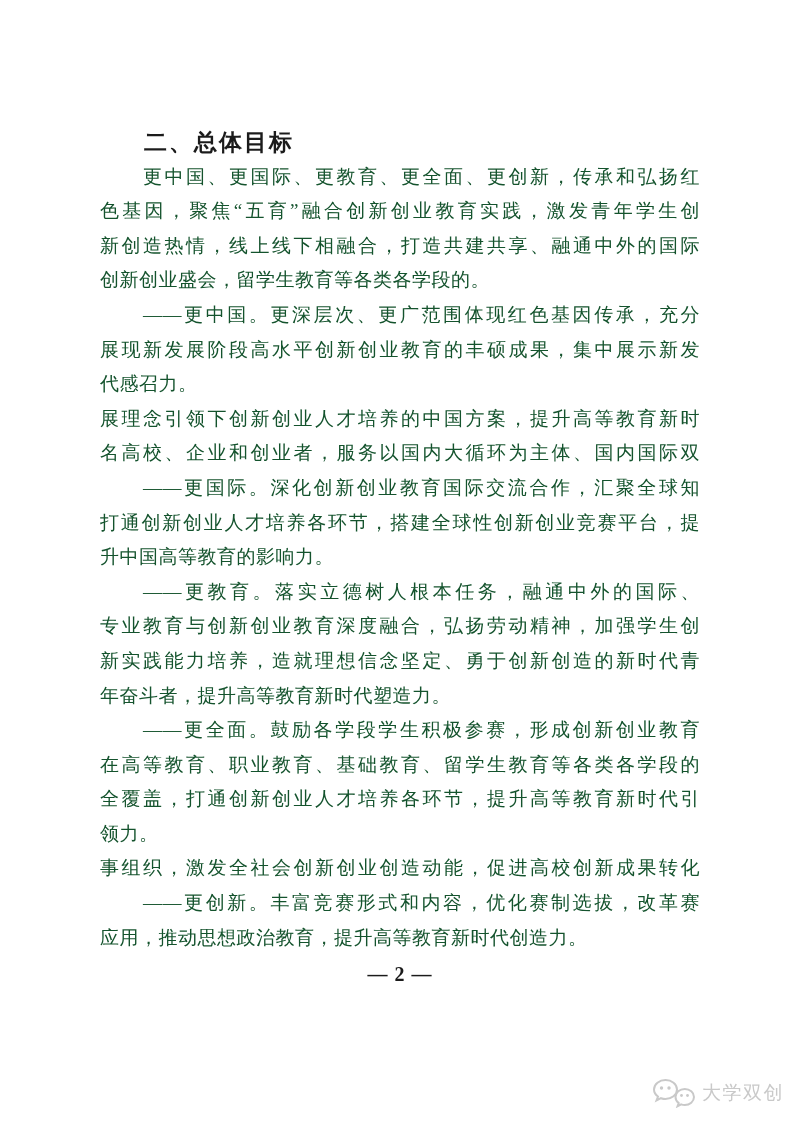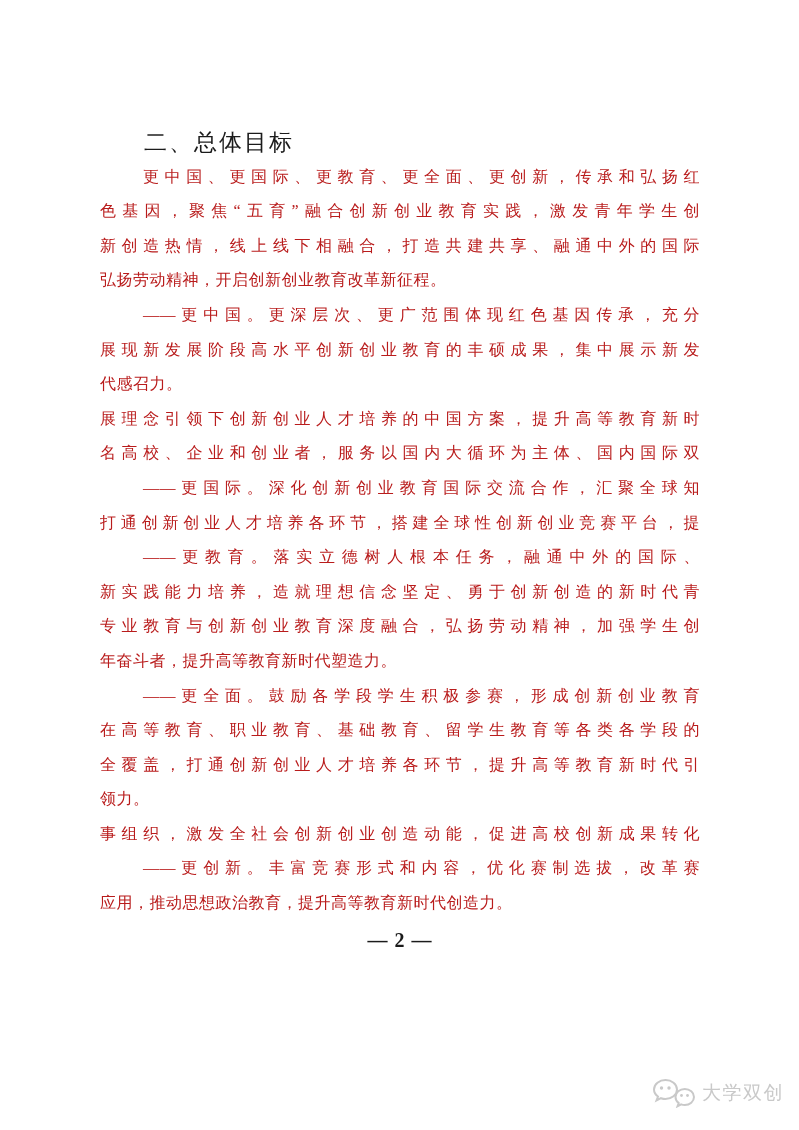--- a/index.html
+++ b/index.html
@@ -14,32 +14,32 @@
   .content {
     position: absolute;
     left: 100px;
     top: 125px;
     width: 600px;
   }
   .heading {
     margin: 0;
     padding-left: 44px;
     font-family: "Liberation Sans", "DejaVu Sans", sans-serif;
-    font-weight: normal;
+    font-weight: bold;
     font-size: 23px;
     line-height: 34.6px;
     letter-spacing: 2px;
     color: #1b1b1b;
   }
   .paragraph { margin: 0; }
   .line {
-    font-size: 16px;
+    font-size: 19px;
     line-height: 34.6px;
     height: 34.6px;
-    color: #b91c1c;
+    color: #14532d;
     text-align: justify;
     text-align-last: justify;
     white-space: nowrap;
     letter-spacing: 0.5px;
   }
   .line.first { padding-left: 43px; }
   .line.last { text-align-last: left; }
   .page-number {
     font-size: 20px;
     line-height: 34.6px;
@@ -70,37 +70,38 @@
 <body>
 
 <div class="page">
   <div class="content">
     <h2 class="heading">二、总体目标</h2>
     <div id="paragraphs">
         <div class="paragraph">
           <div class="line first">更中国、更国际、更教育、更全面、更创新，传承和弘扬红</div>
           <div class="line">色基因，聚焦“五育”融合创新创业教育实践，激发青年学生创</div>
           <div class="line">新创造热情，线上线下相融合，打造共建共享、融通中外的国际</div>
-          <div class="line last">弘扬劳动精神，开启创新创业教育改革新征程。</div>
+          <div class="line last">创新创业盛会，留学生教育等各类各学段的。</div>
         </div>
         <div class="paragraph">
           <div class="line first">——更中国。更深层次、更广范围体现红色基因传承，充分</div>
           <div class="line">展现新发展阶段高水平创新创业教育的丰硕成果，集中展示新发</div>
           <div class="line last">代感召力。</div>
           <div class="line">展理念引领下创新创业人才培养的中国方案，提升高等教育新时</div>
         </div>
         <div class="paragraph">
           <div class="line">名高校、企业和创业者，服务以国内大循环为主体、国内国际双</div>
           <div class="line first">——更国际。深化创新创业教育国际交流合作，汇聚全球知</div>
           <div class="line">打通创新创业人才培养各环节，搭建全球性创新创业竞赛平台，提</div>
+          <div class="line last">升中国高等教育的影响力。</div>
         </div>
         <div class="paragraph">
           <div class="line first">——更教育。落实立德树人根本任务，融通中外的国际、</div>
+          <div class="line">专业教育与创新创业教育深度融合，弘扬劳动精神，加强学生创</div>
           <div class="line">新实践能力培养，造就理想信念坚定、勇于创新创造的新时代青</div>
-          <div class="line">专业教育与创新创业教育深度融合，弘扬劳动精神，加强学生创</div>
           <div class="line last">年奋斗者，提升高等教育新时代塑造力。</div>
         </div>
         <div class="paragraph">
           <div class="line first">——更全面。鼓励各学段学生积极参赛，形成创新创业教育</div>
           <div class="line">在高等教育、职业教育、基础教育、留学生教育等各类各学段的</div>
           <div class="line">全覆盖，打通创新创业人才培养各环节，提升高等教育新时代引</div>
           <div class="line last">领力。</div>
         </div>
         <div class="paragraph">
           <div class="line">事组织，激发全社会创新创业创造动能，促进高校创新成果转化</div>

